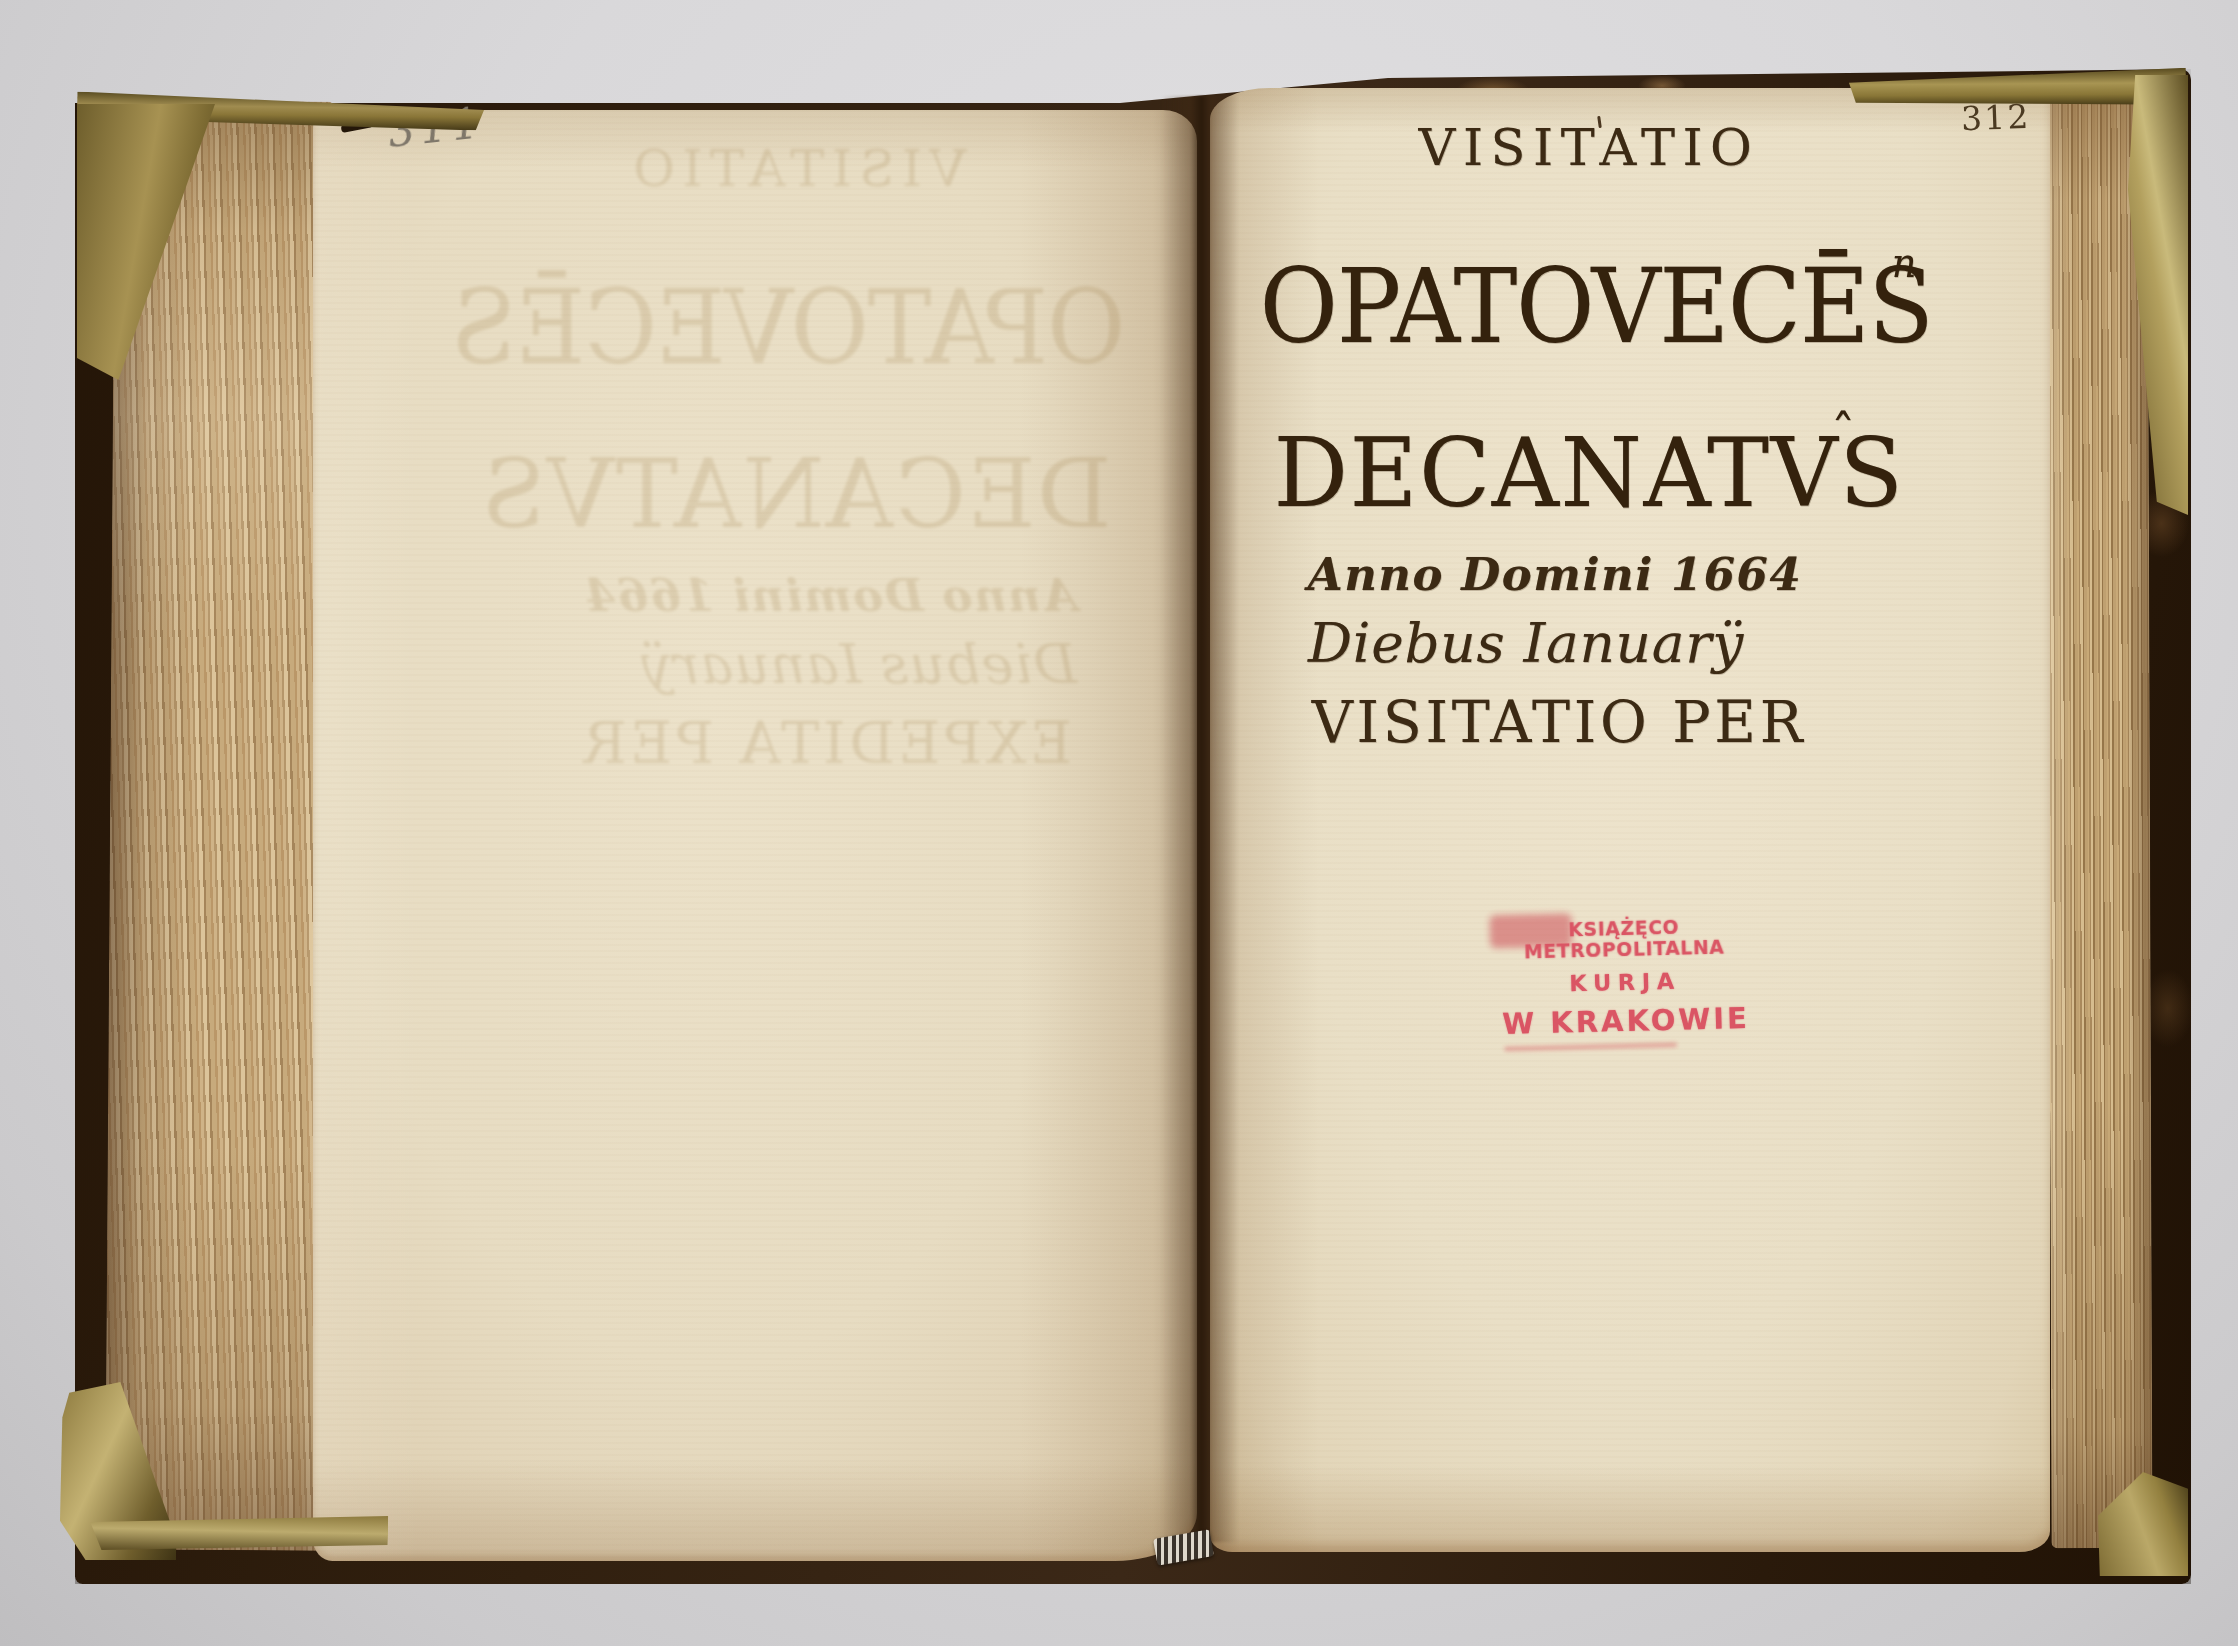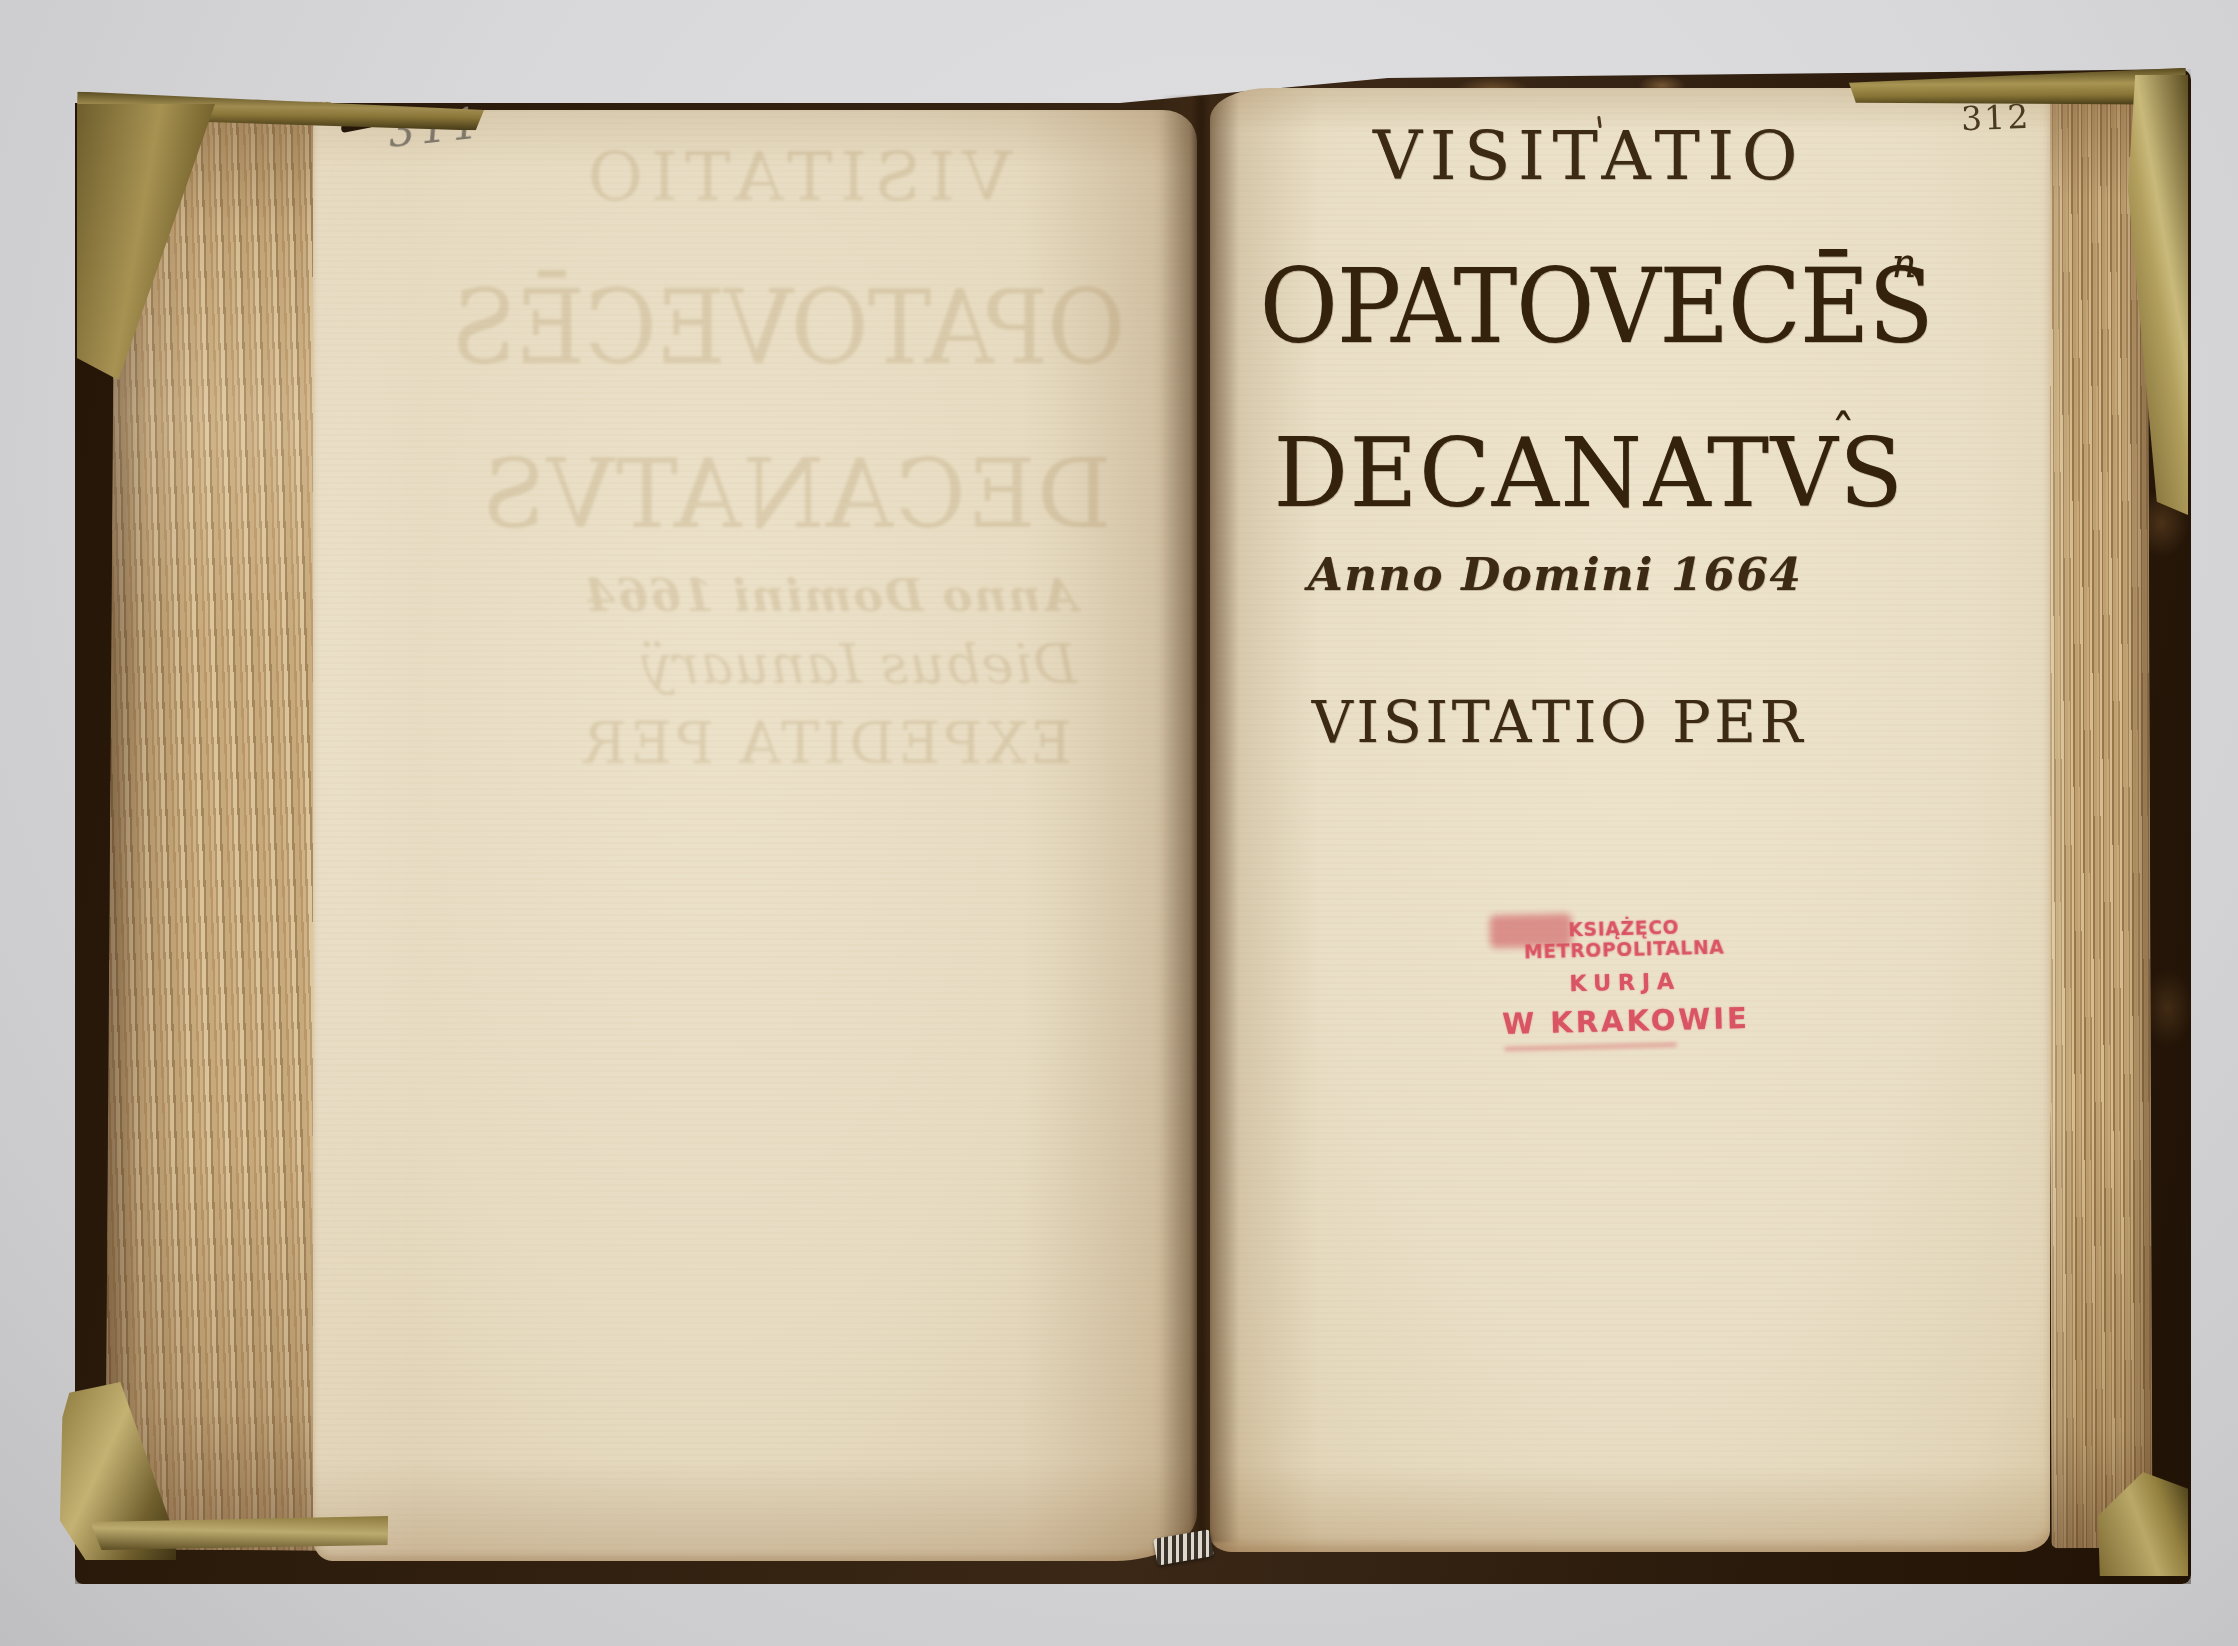--- a/index.html
+++ b/index.html
@@ -116,21 +116,21 @@
   .headband{
     position:absolute;left:1155px;top:1534px;width:57px;height:27px;z-index:5;
     transform:rotate(-10deg);
     background:repeating-linear-gradient(100deg, #ded8cc 0 3.7px, #3a332b 3.7px 7.5px);
     border-radius:3.7px;box-shadow:0 1.5px 3.7px rgba(0,0,0,.45);
   }
 
   
   .t-line{position:absolute;width:100%;text-align:center;line-height:1;color:#3c2a14;
           text-shadow:0.7px 0.7px 0 rgba(60,42,20,.22), 0 0 0.7px rgba(60,42,20,.4);white-space:nowrap;}
-  .l1{top:34px;  font-size:68px;  letter-spacing:7.5px; transform:translateX(-41px);}
+  .l1{top:34px;  font-size:51px;  letter-spacing:7.5px; transform:translateX(-41px);}
   .l2{top:167px; font-size:103px; letter-spacing:-1.5px; transform:translateX(-34px) scaleX(.93); color:#34220d;}
   .l3{top:337px; font-size:96px; letter-spacing:1.5px;  transform:translateX(-41px) scaleX(.97); color:#34220d;}
   .l4{top:464px; font-size:45px;  letter-spacing:1.5px;  transform:translateX(-75px); font-style:italic;font-weight:bold;}
   .l5{top:528px; font-size:55px;  letter-spacing:0.7px;  transform:translateX(-104px); font-style:italic;}
   .l6{top:606px; font-size:57px;  letter-spacing:3.7px;  transform:translateX(-71px);}
   .word{position:relative;display:inline-block;}
   .sup-n{position:absolute;top:-.30em;right:.42em;font-size:.40em;font-style:italic;letter-spacing:0;}
   .sup-c{position:absolute;top:-.30em;right:1.02em;font-size:.52em;letter-spacing:0;}
 
   
@@ -218,20 +218,21 @@
     </div>
 
     <div class="t-line l3">
       <span class="word">
         <span>DECANATVS</span>
         <span class="sup-c">ˆ</span>
       </span>
     </div>
 
     <div class="t-line l4">Anno Domini 1664</div>
+    <div class="t-line l5">Diebus Ianuarÿ</div>
     <div class="t-line l6">VISITATIO PER</div>
 
     <div class="stamp">
       <div class="stamp-smudge"></div>
       <div class="stamp-l1">KSIĄŻĘCO METROPOLITALNA</div>
       <div class="stamp-l2">KURJA</div>
       <div class="stamp-l3">W KRAKOWIE</div>
       <div class="stamp-underline"></div>
     </div>
   </div>

